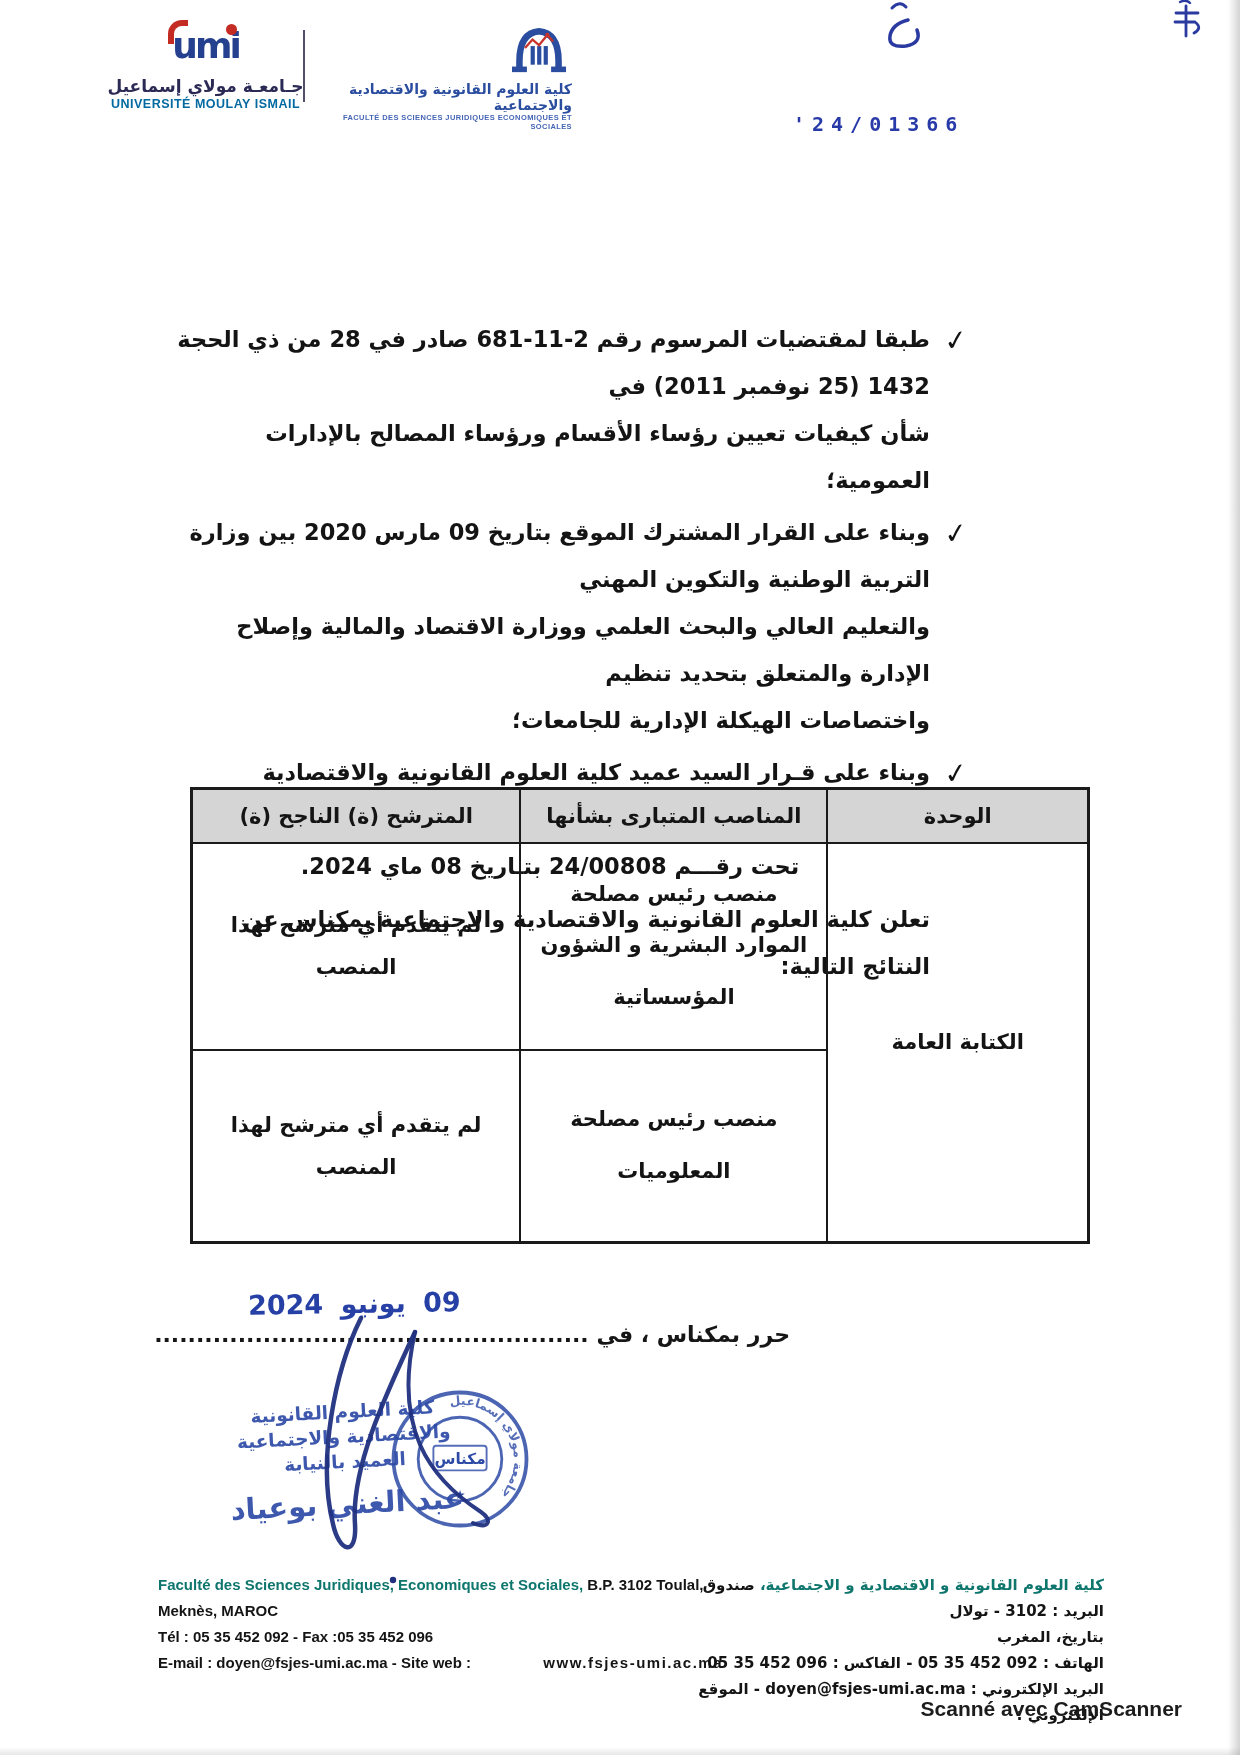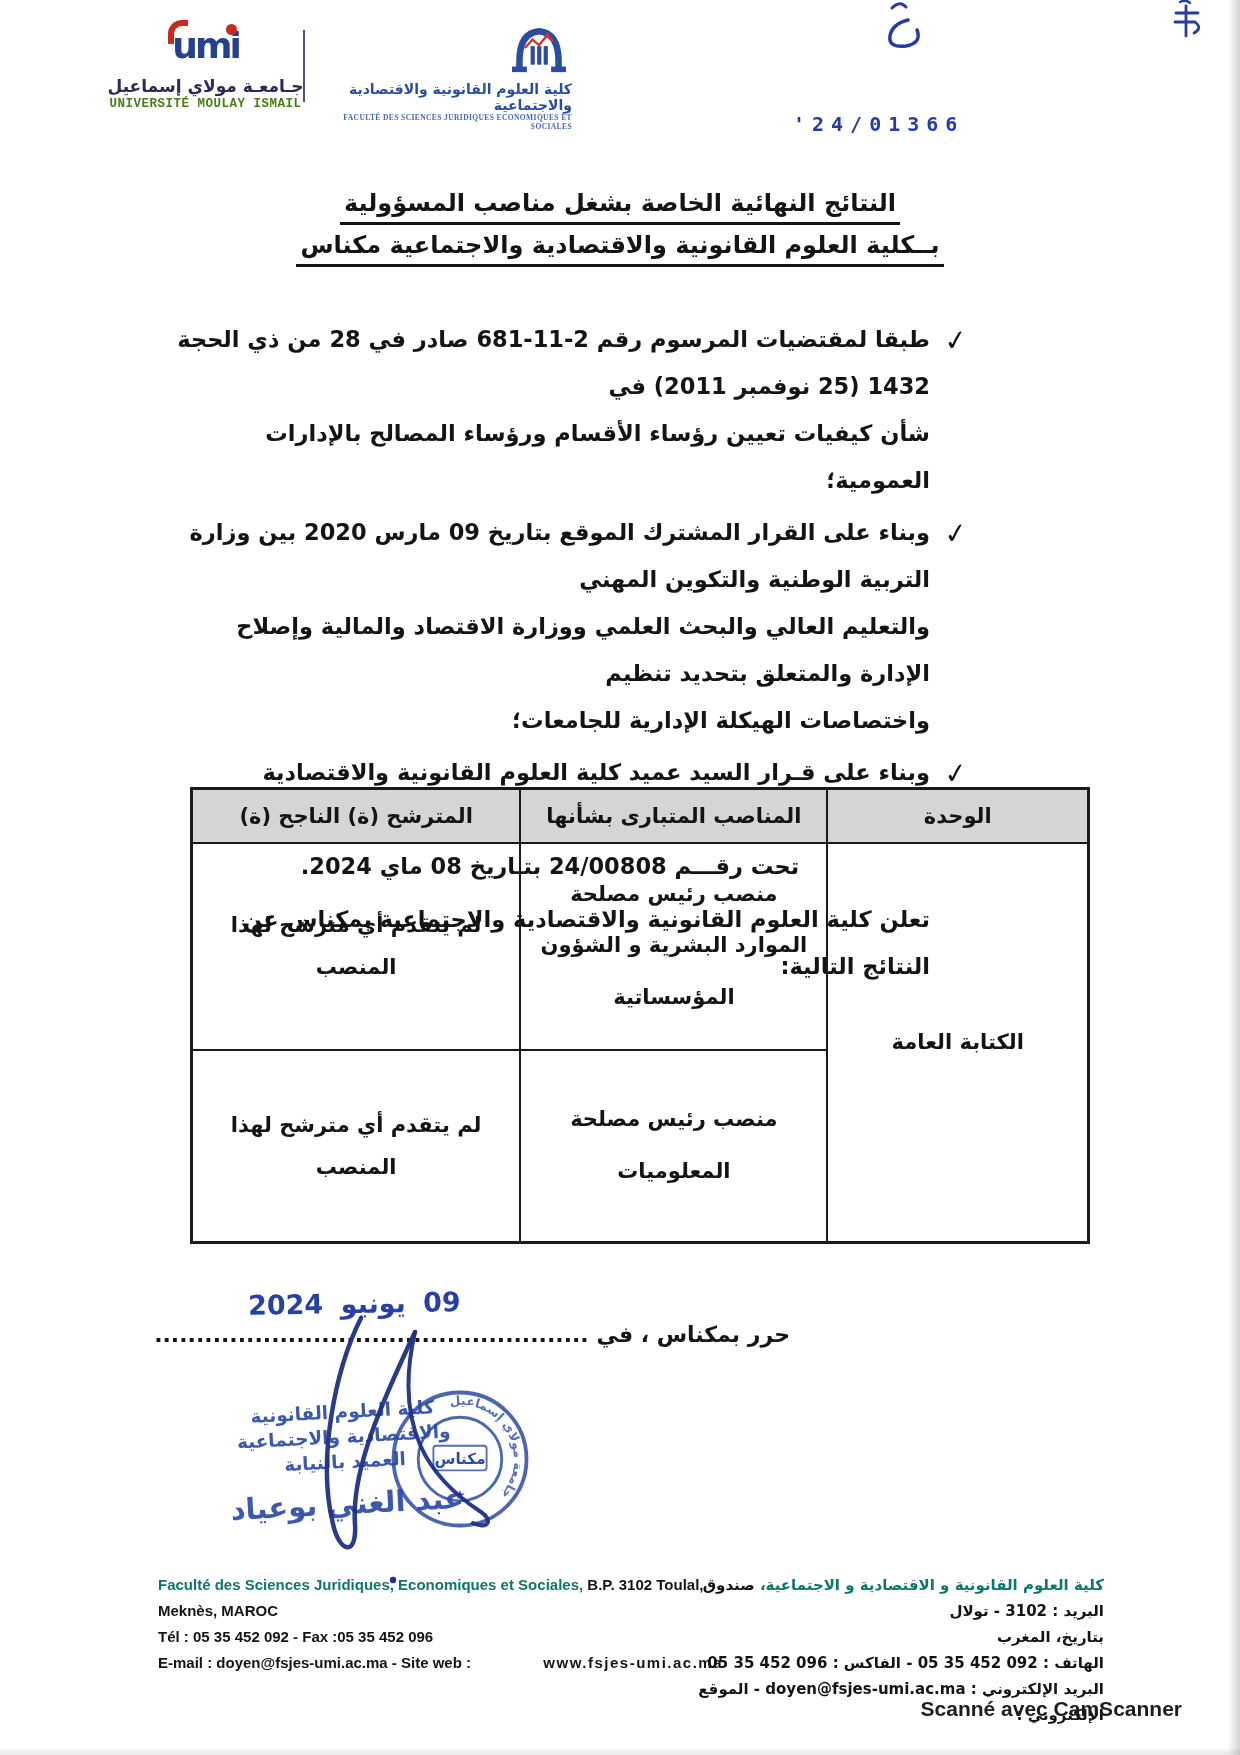--- a/index.html
+++ b/index.html
@@ -11,27 +11,27 @@
         background:linear-gradient(to top,rgba(120,120,120,.18),rgba(255,255,255,0));}
 
   
   .logo-umi{position:absolute;left:103px;top:18px;width:205px;text-align:center;}
   .umi-word{position:relative;display:inline-block;font-weight:bold;font-size:36px;line-height:56px;
         letter-spacing:-3px;color:#24408f;}
   .umi-red-dot{position:absolute;right:2px;top:6px;width:11px;height:11px;border-radius:50%;background:#c42b23;}
   .umi-red-hook{position:absolute;left:-4px;top:2px;width:14px;height:18px;border-left:6px solid #c42b23;
         border-top:6px solid #c42b23;border-top-left-radius:14px;}
   .uni-ar{font-size:17px;font-weight:bold;color:#2a2a55;margin-top:2px;}
-  .uni-fr{font-size:12.5px;font-weight:bold;color:#4d7c0f;letter-spacing:.5px;margin-top:1px;
-        font-family:Liberation Mono, monospace;}
+  .uni-fr{font-size:12.5px;font-weight:bold;color:#0369a1;letter-spacing:.5px;margin-top:1px;
+        font-family:Liberation Sans, sans-serif;}
   .logo-divider{position:absolute;left:303px;top:30px;width:2px;height:72px;background:#50506a;}
   .logo-fac{position:absolute;left:316px;top:20px;width:256px;text-align:right;}
   .fac-ar{font-size:14px;font-weight:bold;color:#2b4da0;margin-top:3px;}
   .fac-fr{font-size:7.5px;font-weight:bold;color:#4565b5;letter-spacing:.4px;
-        font-family:Liberation Serif, serif;}
+        font-family:Liberation Sans, sans-serif;}
 
   .hand-marks{position:absolute;left:870px;top:0;}
   .ref-number{position:absolute;left:793px;top:112px;font-family:"DejaVu Sans Mono",monospace;
         font-size:20px;font-weight:bold;color:#2839a8;letter-spacing:7px;white-space:nowrap;}
 
   
   .title-wrap{position:absolute;left:0;right:0;top:186px;text-align:center;}
   .title-line{display:inline-block;font-size:24px;font-weight:bold;color:#141414;
         border-bottom:3px solid #141414;padding:0 4px 5px;margin:3px 0;direction:rtl;}
 
@@ -113,24 +113,20 @@
 
   <svg class="hand-marks" width="360" height="58" viewBox="0 0 360 58">
     <path d="M38 20 q-16 4 -18 16 q-2 12 16 10 q16 -3 11 -16" fill="none" stroke="#2a3aa0" stroke-width="3.5" stroke-linecap="round"></path>
     <path d="M22 8 q8 -8 14 -1" fill="none" stroke="#2a3aa0" stroke-width="3" stroke-linecap="round"></path>
     <path d="M316 6 v30 M306 13 h22 M305 22 h20 q8 6 -1 11" fill="none" stroke="#2a3aa0" stroke-width="2.8" stroke-linecap="round"></path>
     <path d="M310 2 q6 -3 10 1" fill="none" stroke="#2a3aa0" stroke-width="2.4" stroke-linecap="round"></path>
   </svg>
 
   <div class="ref-number">'24/01366</div>
 
-  <div class="title-wrap">
-    <div><span class="title-line">النتائج النهائية الخاصة بشغل مناصب المسؤولية</span></div>
-    <div><span class="title-line">بــكلية العلوم القانونية والاقتصادية والاجتماعية مكناس</span></div>
-  </div>
 
   <div class="body-block">
     <div class="bullet">
       <span class="check">✓</span>
       <div class="bl">طبقا لمقتضيات المرسوم رقم 2-11-681 صادر في 28 من ذي الحجة 1432 (25 نوفمبر 2011) في</div>
       <div class="bl">شأن كيفيات تعيين رؤساء الأقسام ورؤساء المصالح بالإدارات العمومية؛</div>
     </div>
     <div class="bullet">
       <span class="check">✓</span>
       <div class="bl">وبناء على القرار المشترك الموقع بتاريخ 09 مارس 2020 بين وزارة التربية الوطنية والتكوين المهني</div>

